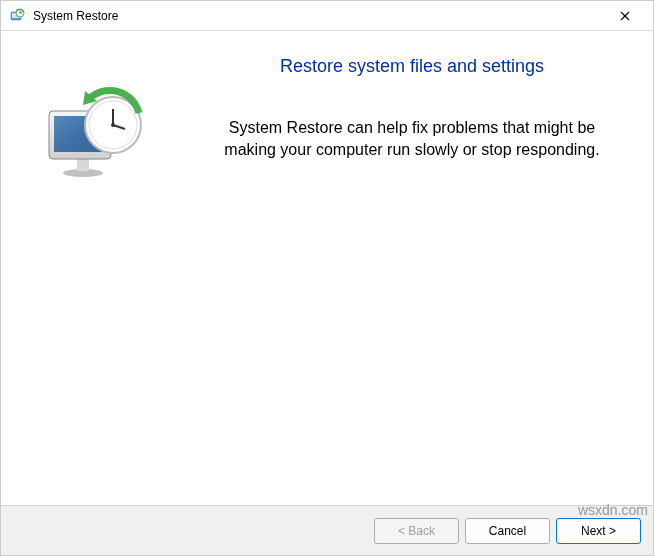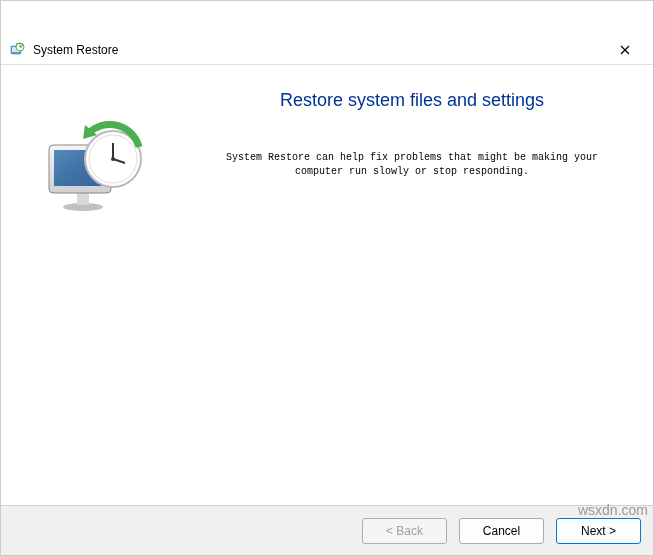--- a/index.html
+++ b/index.html
@@ -24,21 +24,20 @@
       flex-direction: column;
       background: #fff;
     }
     .titlebar {
       height: 30px;
       display: flex;
       align-items: center;
       padding: 0 8px;
       background: #fff;
       border-bottom: 1px solid #e0e0e0;
-      margin-top: 34px;
     }
     .titlebar-icon {
       width: 16px;
       height: 16px;
       margin-right: 8px;
       display: flex;
       align-items: center;
       justify-content: center;
     }
     .titlebar-title {
@@ -81,34 +80,33 @@
       padding: 25px 30px 20px 20px;
       text-align: center;
     }
     .heading {
       font-size: 18px;
       color: #003399;
       font-weight: 400;
       margin-bottom: 40px;
     }
     .body-text {
-      font-size: 10px;
+      font-size: 16px;
       color: #000;
       line-height: 1.4;
       margin-bottom: 20px;
-      font-family: Liberation Mono, monospace;
     }
     .footer {
       height: 50px;
       border-top: 1px solid #d0d0d0;
       display: flex;
       align-items: center;
       justify-content: flex-end;
       padding: 0 12px;
-      gap: 12px;
+      gap: 6px;
       background: #f0f0f0;
     }
     .btn {
       min-width: 85px;
       height: 26px;
       border: 1px solid #adadad;
       background: #fdfdfd;
       font-size: 12px;
       font-family: inherit;
       cursor: pointer;

